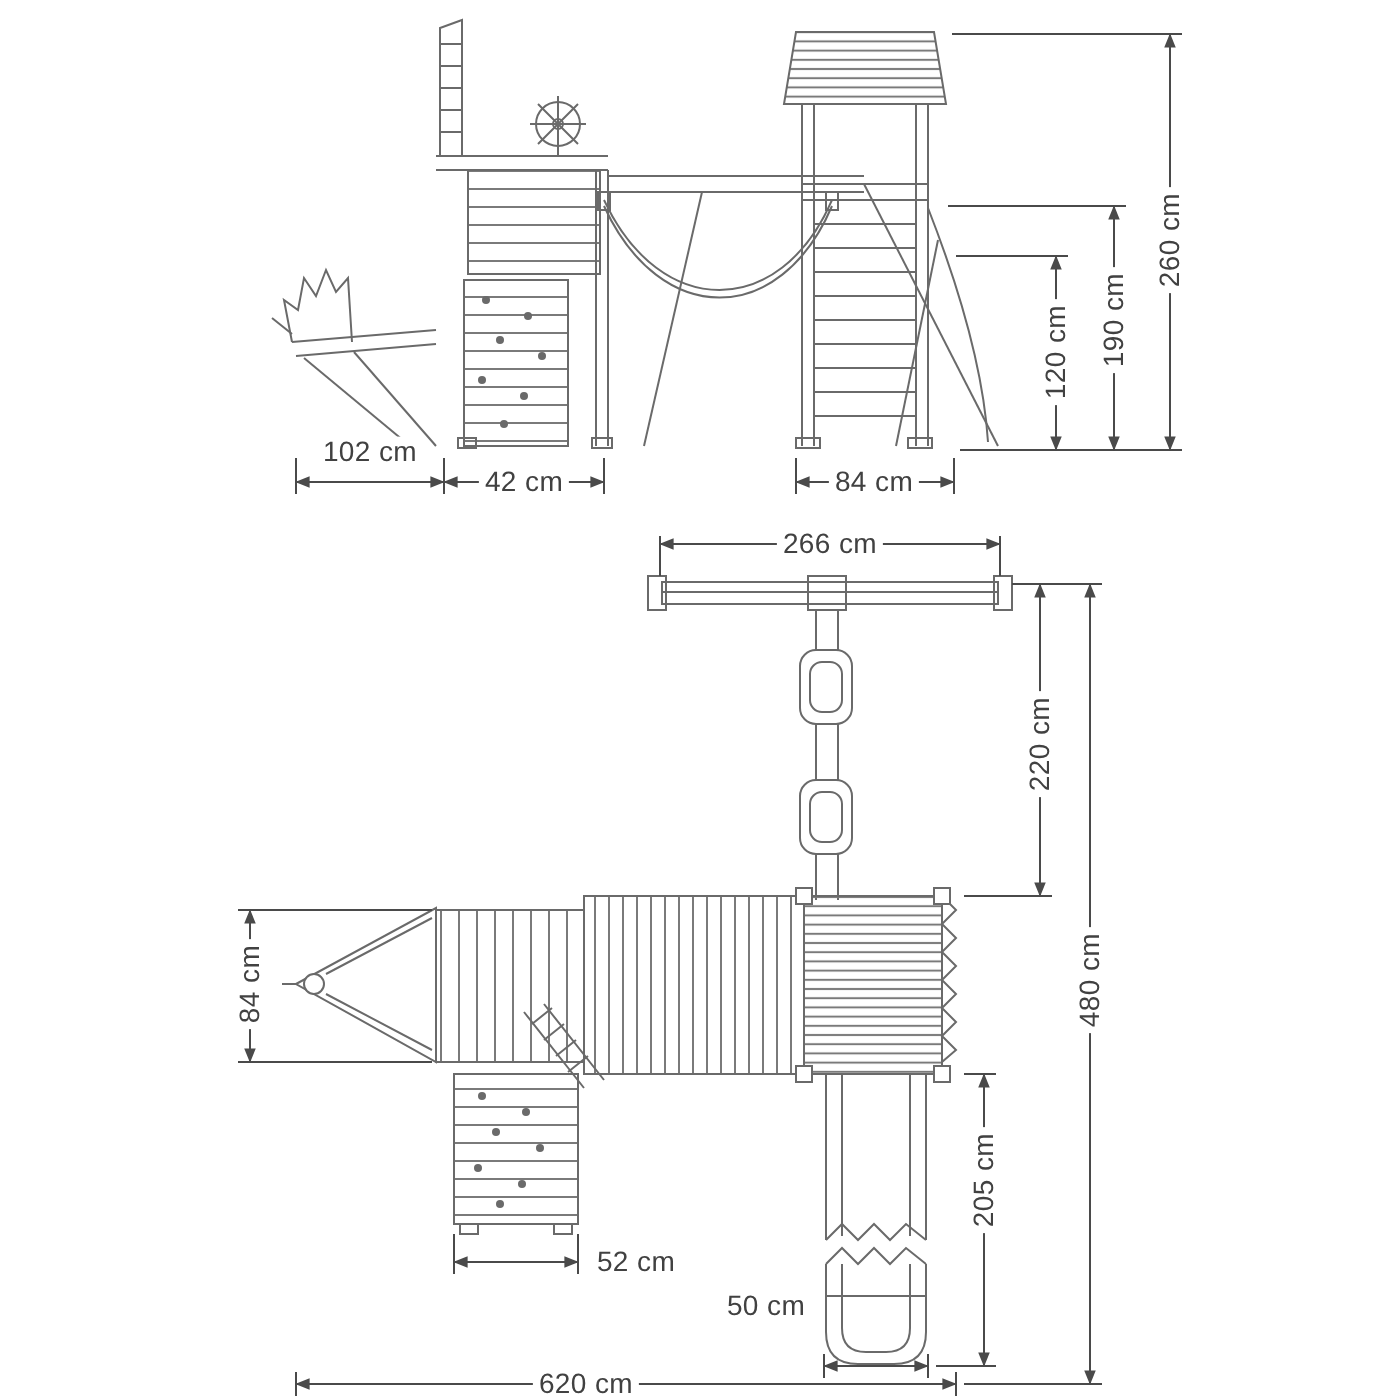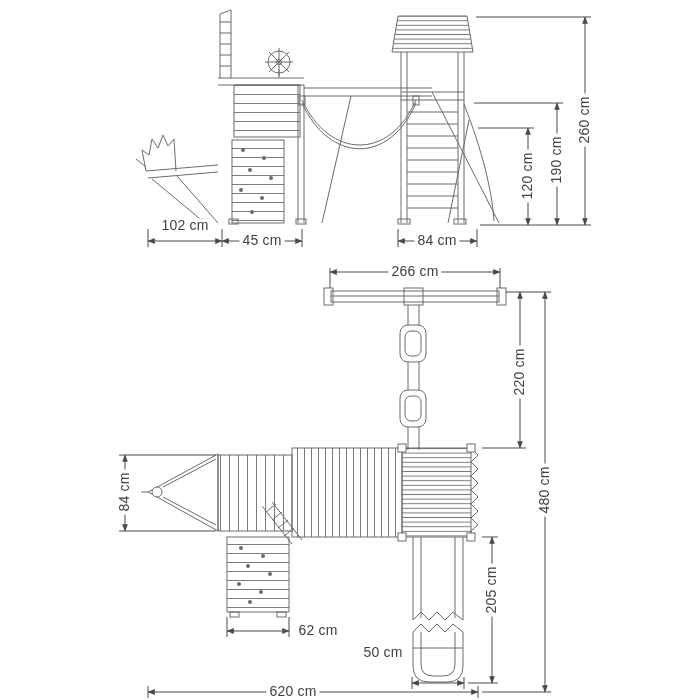--- a/index.html
+++ b/index.html
@@ -187,28 +187,28 @@
       <path d="M482,692 H551"></path>
       <line x1="545" y1="292" x2="545" y2="692" marker-start="url(#arr)" marker-end="url(#arr)"></line>
       <path d="M412,677 V689 M464,677 V689"></path>
       <line x1="412" y1="683" x2="464" y2="683" marker-start="url(#arr)" marker-end="url(#arr)"></line>
       <path d="M148,686 V698 M478,686 V698"></path>
       <line x1="148" y1="692" x2="478" y2="692" marker-start="url(#arr)" marker-end="url(#arr)"></line>
     </g>
   </svg>
 
   <div class="dim-label" style="left:185px;top:226px">102 cm</div>
-  <div class="dim-label" style="left:262px;top:241px">45 cm</div>
+  <div class="dim-label" style="left:262px;top:241px">42 cm</div>
   <div class="dim-label" style="left:437px;top:241px">84 cm</div>
   <div class="dim-label v" style="left:528px;top:176px">120 cm</div>
   <div class="dim-label v" style="left:557px;top:160px">190 cm</div>
   <div class="dim-label v" style="left:585px;top:120px">260 cm</div>
 
   <div class="dim-label" style="left:415px;top:272px">266 cm</div>
   <div class="dim-label v" style="left:520px;top:372px">220 cm</div>
   <div class="dim-label v" style="left:125px;top:492px">84 cm</div>
-  <div class="dim-label" style="left:318px;top:631px">62 cm</div>
+  <div class="dim-label" style="left:318px;top:631px">52 cm</div>
   <div class="dim-label v" style="left:492px;top:590px">205 cm</div>
   <div class="dim-label v" style="left:545px;top:490px">480 cm</div>
   <div class="dim-label" style="left:383px;top:653px">50 cm</div>
   <div class="dim-label" style="left:293px;top:692px">620 cm</div>
 
 </div>
 
 </body></html>

